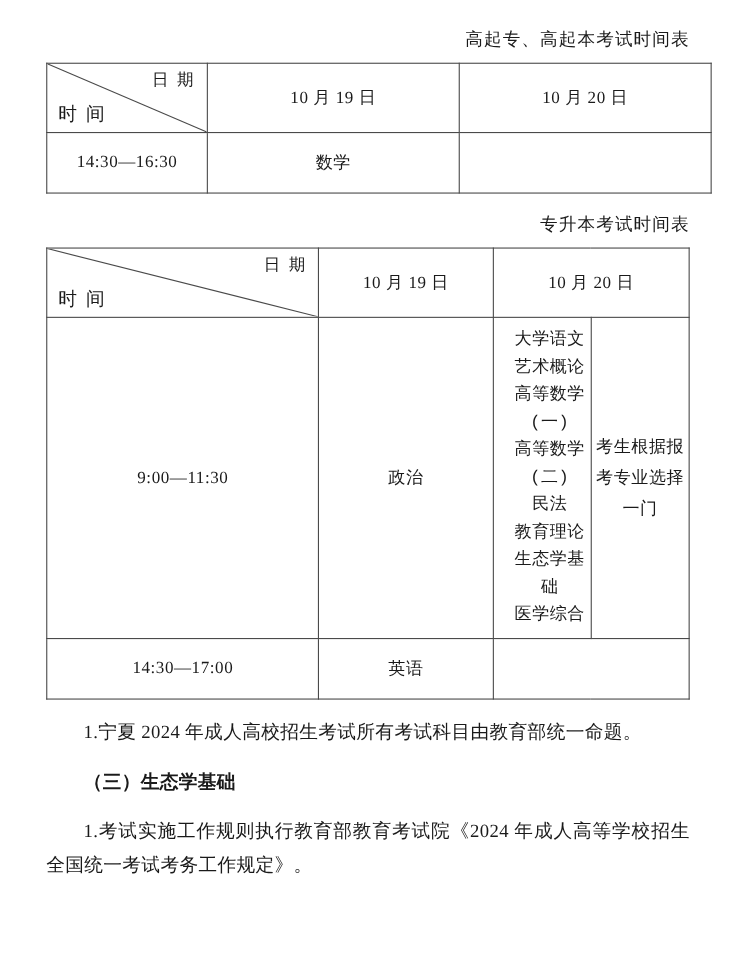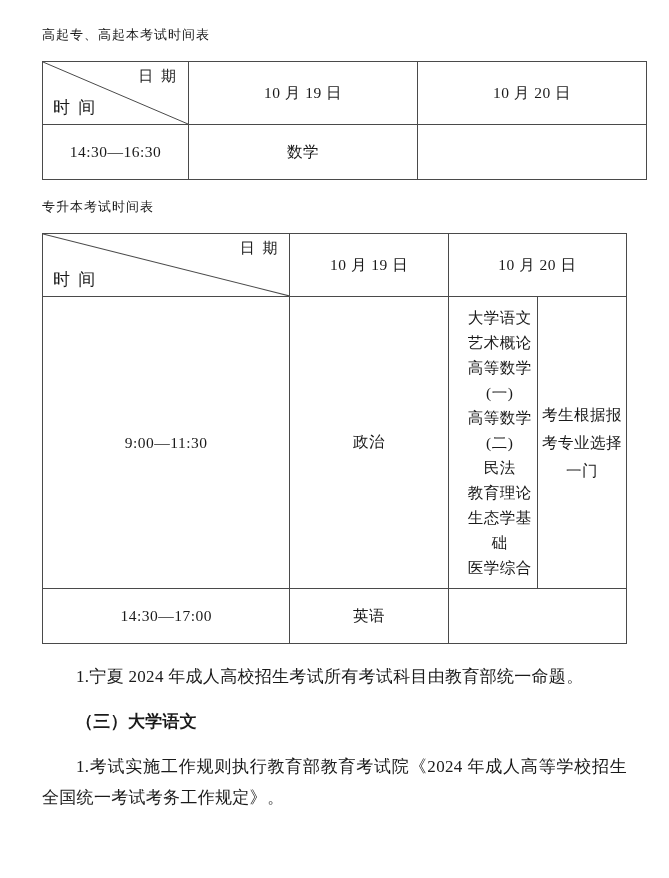--- a/index.html
+++ b/index.html
@@ -15,34 +15,34 @@
     position: relative;
     overflow: hidden;
   }
   .page {
     width: 669px;
     height: 878px;
     box-sizing: border-box;
     padding: 0 42px;
   }
   .table-title {
-    text-align: left;
-    font-size: 13px;
+    text-align: right;
+    font-size: 16px;
     letter-spacing: 1px;
     margin: 26px 0 10px 0;
     font-family: "Liberation Serif", "DejaVu Serif", serif;
   }
   .table-title.second {
     margin: 18px 0 10px 0;
     font-family: Liberation Serif, serif;
   }
   table.sched {
     border-collapse: collapse;
     width: 585px;
-    margin: 17px auto;
+    margin: 0 auto;
     table-layout: fixed;
   }
   table.sched td {
     border: 1px solid #4a4a4a;
     text-align: center;
     vertical-align: middle;
     font-size: 15.5px;
     padding: 6px 4px;
     letter-spacing: 0.5px;
   }
@@ -83,20 +83,21 @@
   .t2 .c1 { width: 110px; }
   .t2 .c2 { width: 165px; }
   .t2 .c3 { width: 125px; }
   .t2 .rowcell { height: 42px; }
 
   .subj-list {
     text-align: center;
     padding: 8px 0 8px 14px !important;
     line-height: 25px;
     font-size: 15.5px;
+    font-family: Liberation Mono, monospace;
   }
   .choose-cell {
     line-height: 28px;
     font-size: 15.5px;
     letter-spacing: 1px;
   }
   .body-text {
     font-size: 17px;
     line-height: 31px;
     margin: 14px 0 0 0;
@@ -170,16 +171,16 @@
     </tr>
     <tr>
       <td class="c0 rowcell">14:30—17:00</td>
       <td class="c1 rowcell">英语</td>
       <td class="c2 c3 rowcell" colspan="2"></td>
     </tr>
   </tbody>
     </table>
 
   <p class="body-text indent">1.宁夏 2024 年成人高校招生考试所有考试科目由教育部统一命题。</p>
-  <p class="body-text indent bold">（三）大学语文</p>
+  <p class="body-text indent bold">（三）生态学基础</p>
   <p class="body-text indent">1.考试实施工作规则执行教育部教育考试院《2024 年成人高等学校招生全国统一考试考务工作规定》。</p>
 
 </div>
 
 </body></html>

